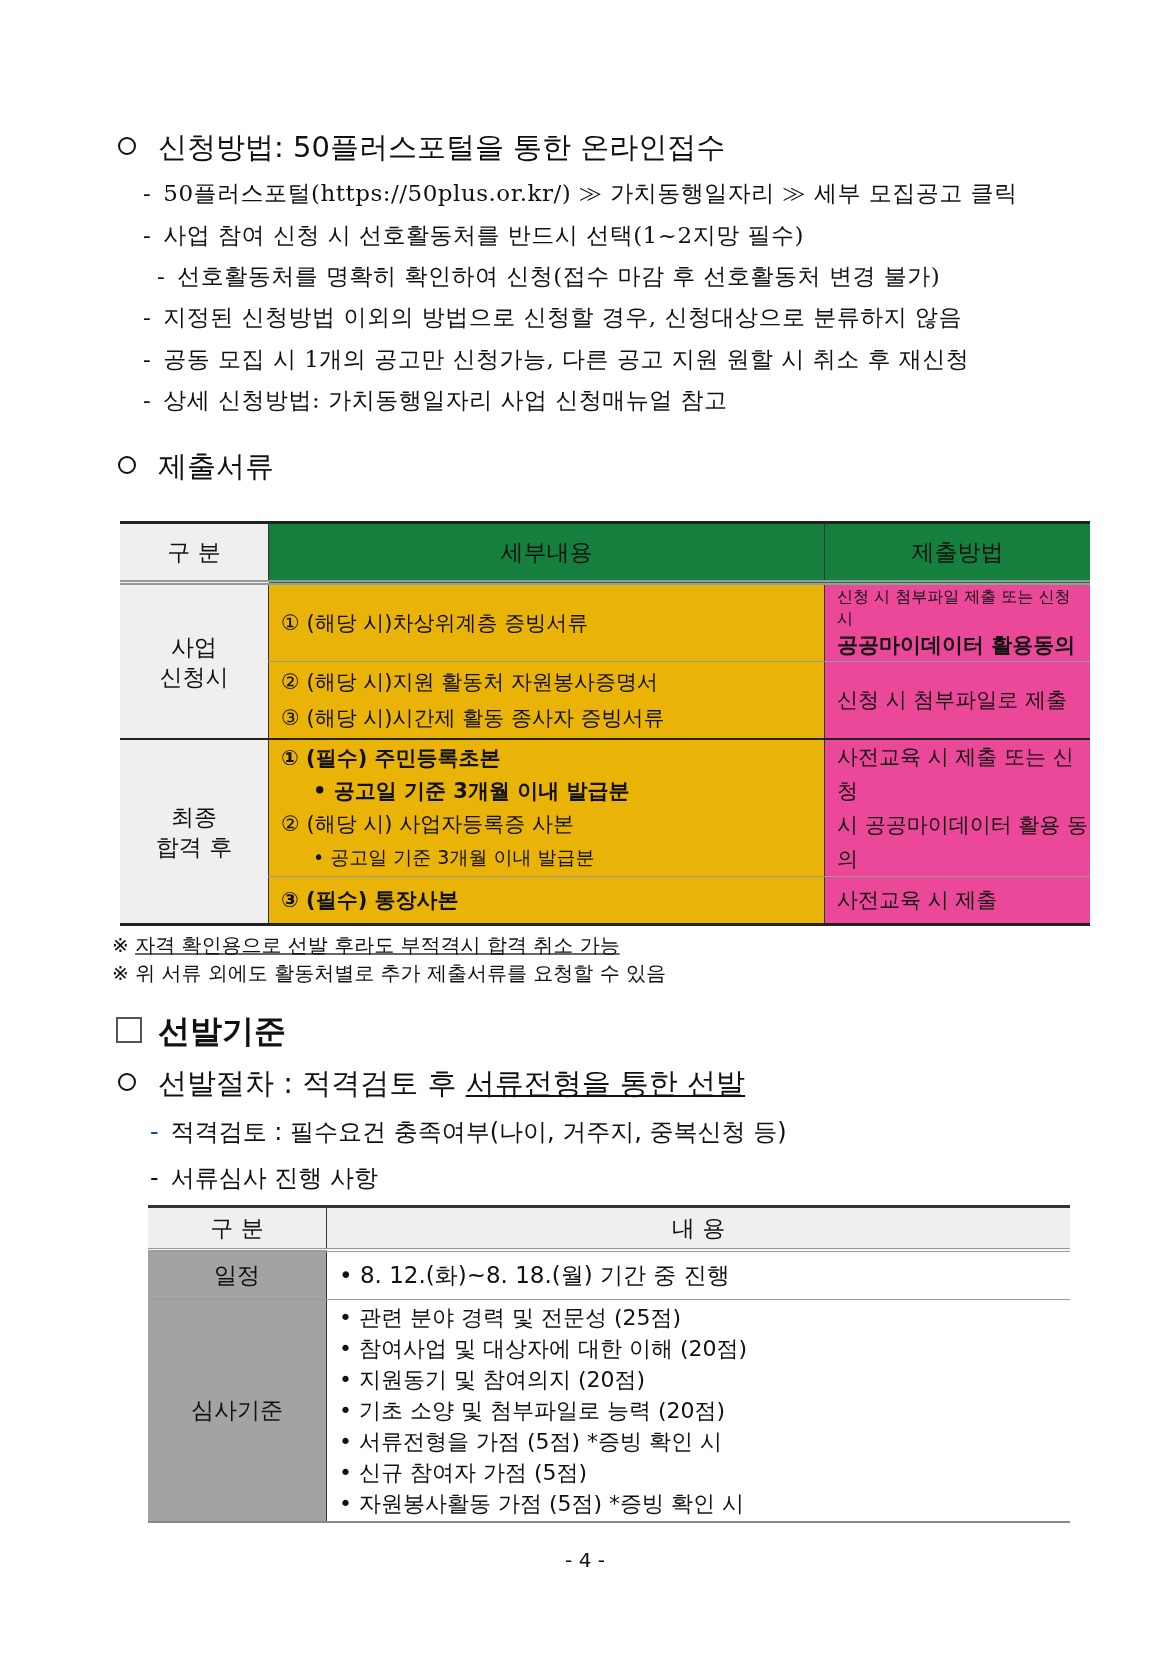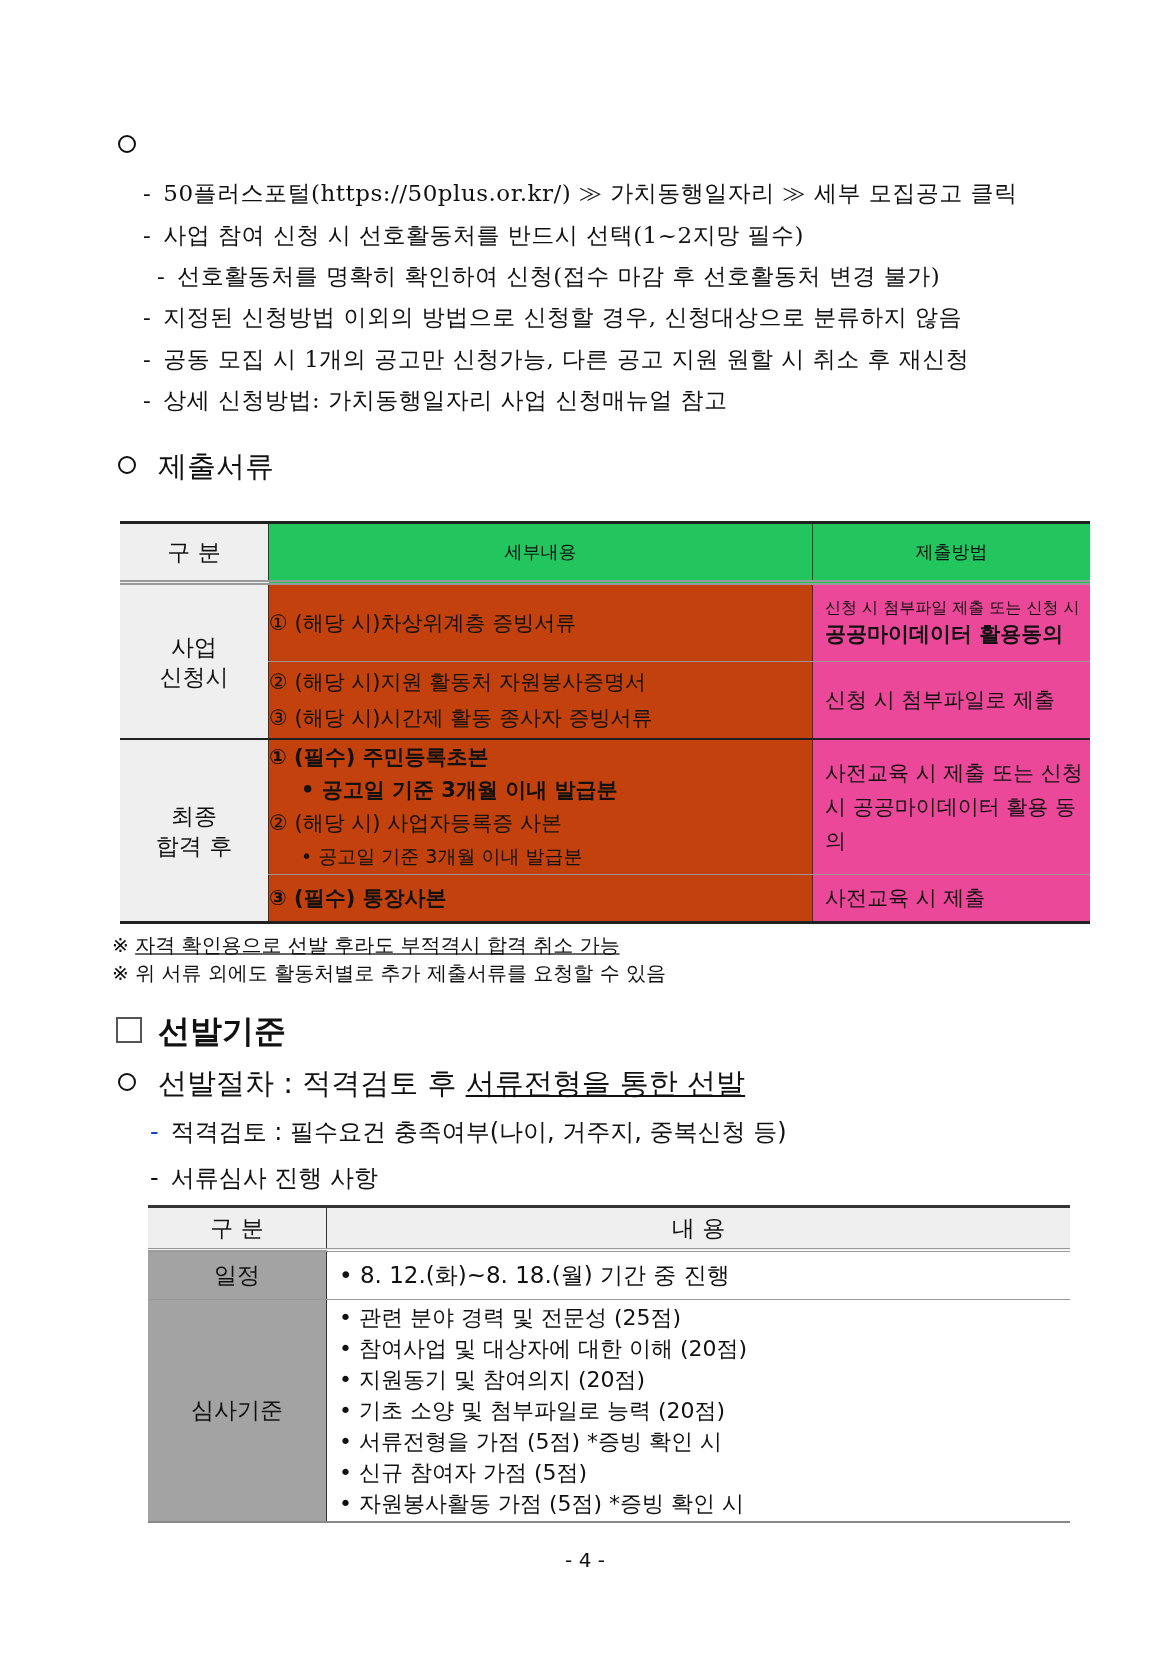--- a/index.html
+++ b/index.html
@@ -5,43 +5,43 @@
   html, body { margin:0; padding:0; background:#ffffff; }
   body { width:1170px; height:1654px; position:relative; font-family:"DejaVu Sans", sans-serif; color:#111; }
   .abs { position:absolute; }
   .h-circle { font-size:29px; letter-spacing:0; }
   .h-circle .mark { display:inline-block; width:14px; height:14px; border:2.5px solid #111; border-radius:50%; margin-right:22px; vertical-align:middle; position:relative; top:-3px; }
   .dash-line { font-family:"DejaVu Serif", serif; font-size:23px; letter-spacing:0.5px; }
   .dash-line .d { margin-right:12px; }
   table { border-collapse:collapse; }
   .t1 { position:absolute; left:120px; top:521px; width:970px; border-top:3px solid #222; border-bottom:3px solid #222; font-size:21px; }
   .t1 td, .t1 th { padding:0; }
-  .t1 th { background:#22c55e; font-weight:normal; height:56px; font-size:18px; border-bottom:5px double #999; }
+  .t1 th { background:#15803d; font-weight:normal; height:56px; font-size:23px; border-bottom:5px double #999; }
   .t1 .col1 { width:148px; background:#efefef; text-align:center; font-size:23px; line-height:32px; }
-  .t1 .col2 { width:543px; background:#c2410c; border-left:1.5px solid #333; border-right:1.5px solid #333; }
+  .t1 .col2 { width:543px; background:#eab308; border-left:1.5px solid #333; border-right:1.5px solid #333; padding-left:12px; }
   .t1 .col3 { background:#ec4899; padding-left:12px; }
   .t1 tr.sep td { border-bottom:1px solid #999; }
   .t1 tr.thick td { border-bottom:2.5px solid #222; }
   .line { display:block; height:36px; line-height:36px; }
   .ind { padding-left:32px; }
   .note { font-size:20px; }
   .note .u { text-decoration:underline; text-decoration-color:#666; }
   .t2 { position:absolute; left:148px; top:1205px; width:922px; font-size:23px; border-top:3px solid #333; border-bottom:2px solid #888; }
   .t2 th { background:#efefef; font-weight:normal; height:38px; border-bottom:4px double #999; }
   .t2 td.c1 { width:176px; background:#a3a3a3; text-align:center; border-right:1.5px solid #333; }
   .t2 th.c1 { border-right:1.5px solid #333; }
   .t2 td.c2 { padding-left:12px; }
   .t2 tr.r1 td { height:45px; border-bottom:1px solid #999; }
   .bl { height:31px; line-height:31px; display:block; font-size:22px; }
 </style>
 </head>
 <body>
 
 <div class="abs h-circle" style="left:118px; top:128px;">
-  <span class="mark"></span>
+  <span class="mark"></span><span>신청방법: 50플러스포털을 통한 온라인접수</span>
 </div>
 <div class="abs dash-line" style="left:143px; top:178px;"><span class="d">-</span><span>50플러스포털(https://50plus.or.kr/) ≫ 가치동행일자리 ≫ 세부 모집공고 클릭</span></div>
 <div class="abs dash-line" style="left:143px; top:220px;"><span class="d">-</span><span>사업 참여 신청 시 선호활동처를 반드시 선택(1~2지망 필수)</span></div>
 <div class="abs dash-line" style="left:157px; top:261px;"><span class="d">-</span><span>선호활동처를 명확히 확인하여 신청(접수 마감 후 선호활동처 변경 불가)</span></div>
 <div class="abs dash-line" style="left:143px; top:302px;"><span class="d">-</span><span>지정된 신청방법 이외의 방법으로 신청할 경우, 신청대상으로 분류하지 않음</span></div>
 <div class="abs dash-line" style="left:143px; top:344px;"><span class="d">-</span><span>공동 모집 시 1개의 공고만 신청가능, 다른 공고 지원 원할 시 취소 후 재신청</span></div>
 <div class="abs dash-line" style="left:143px; top:385px;"><span class="d">-</span><span>상세 신청방법: 가치동행일자리 사업 신청매뉴얼 참고</span></div>
 
 <div class="abs h-circle" style="left:118px; top:447px;">
   <span class="mark"></span><span>제출서류</span>

